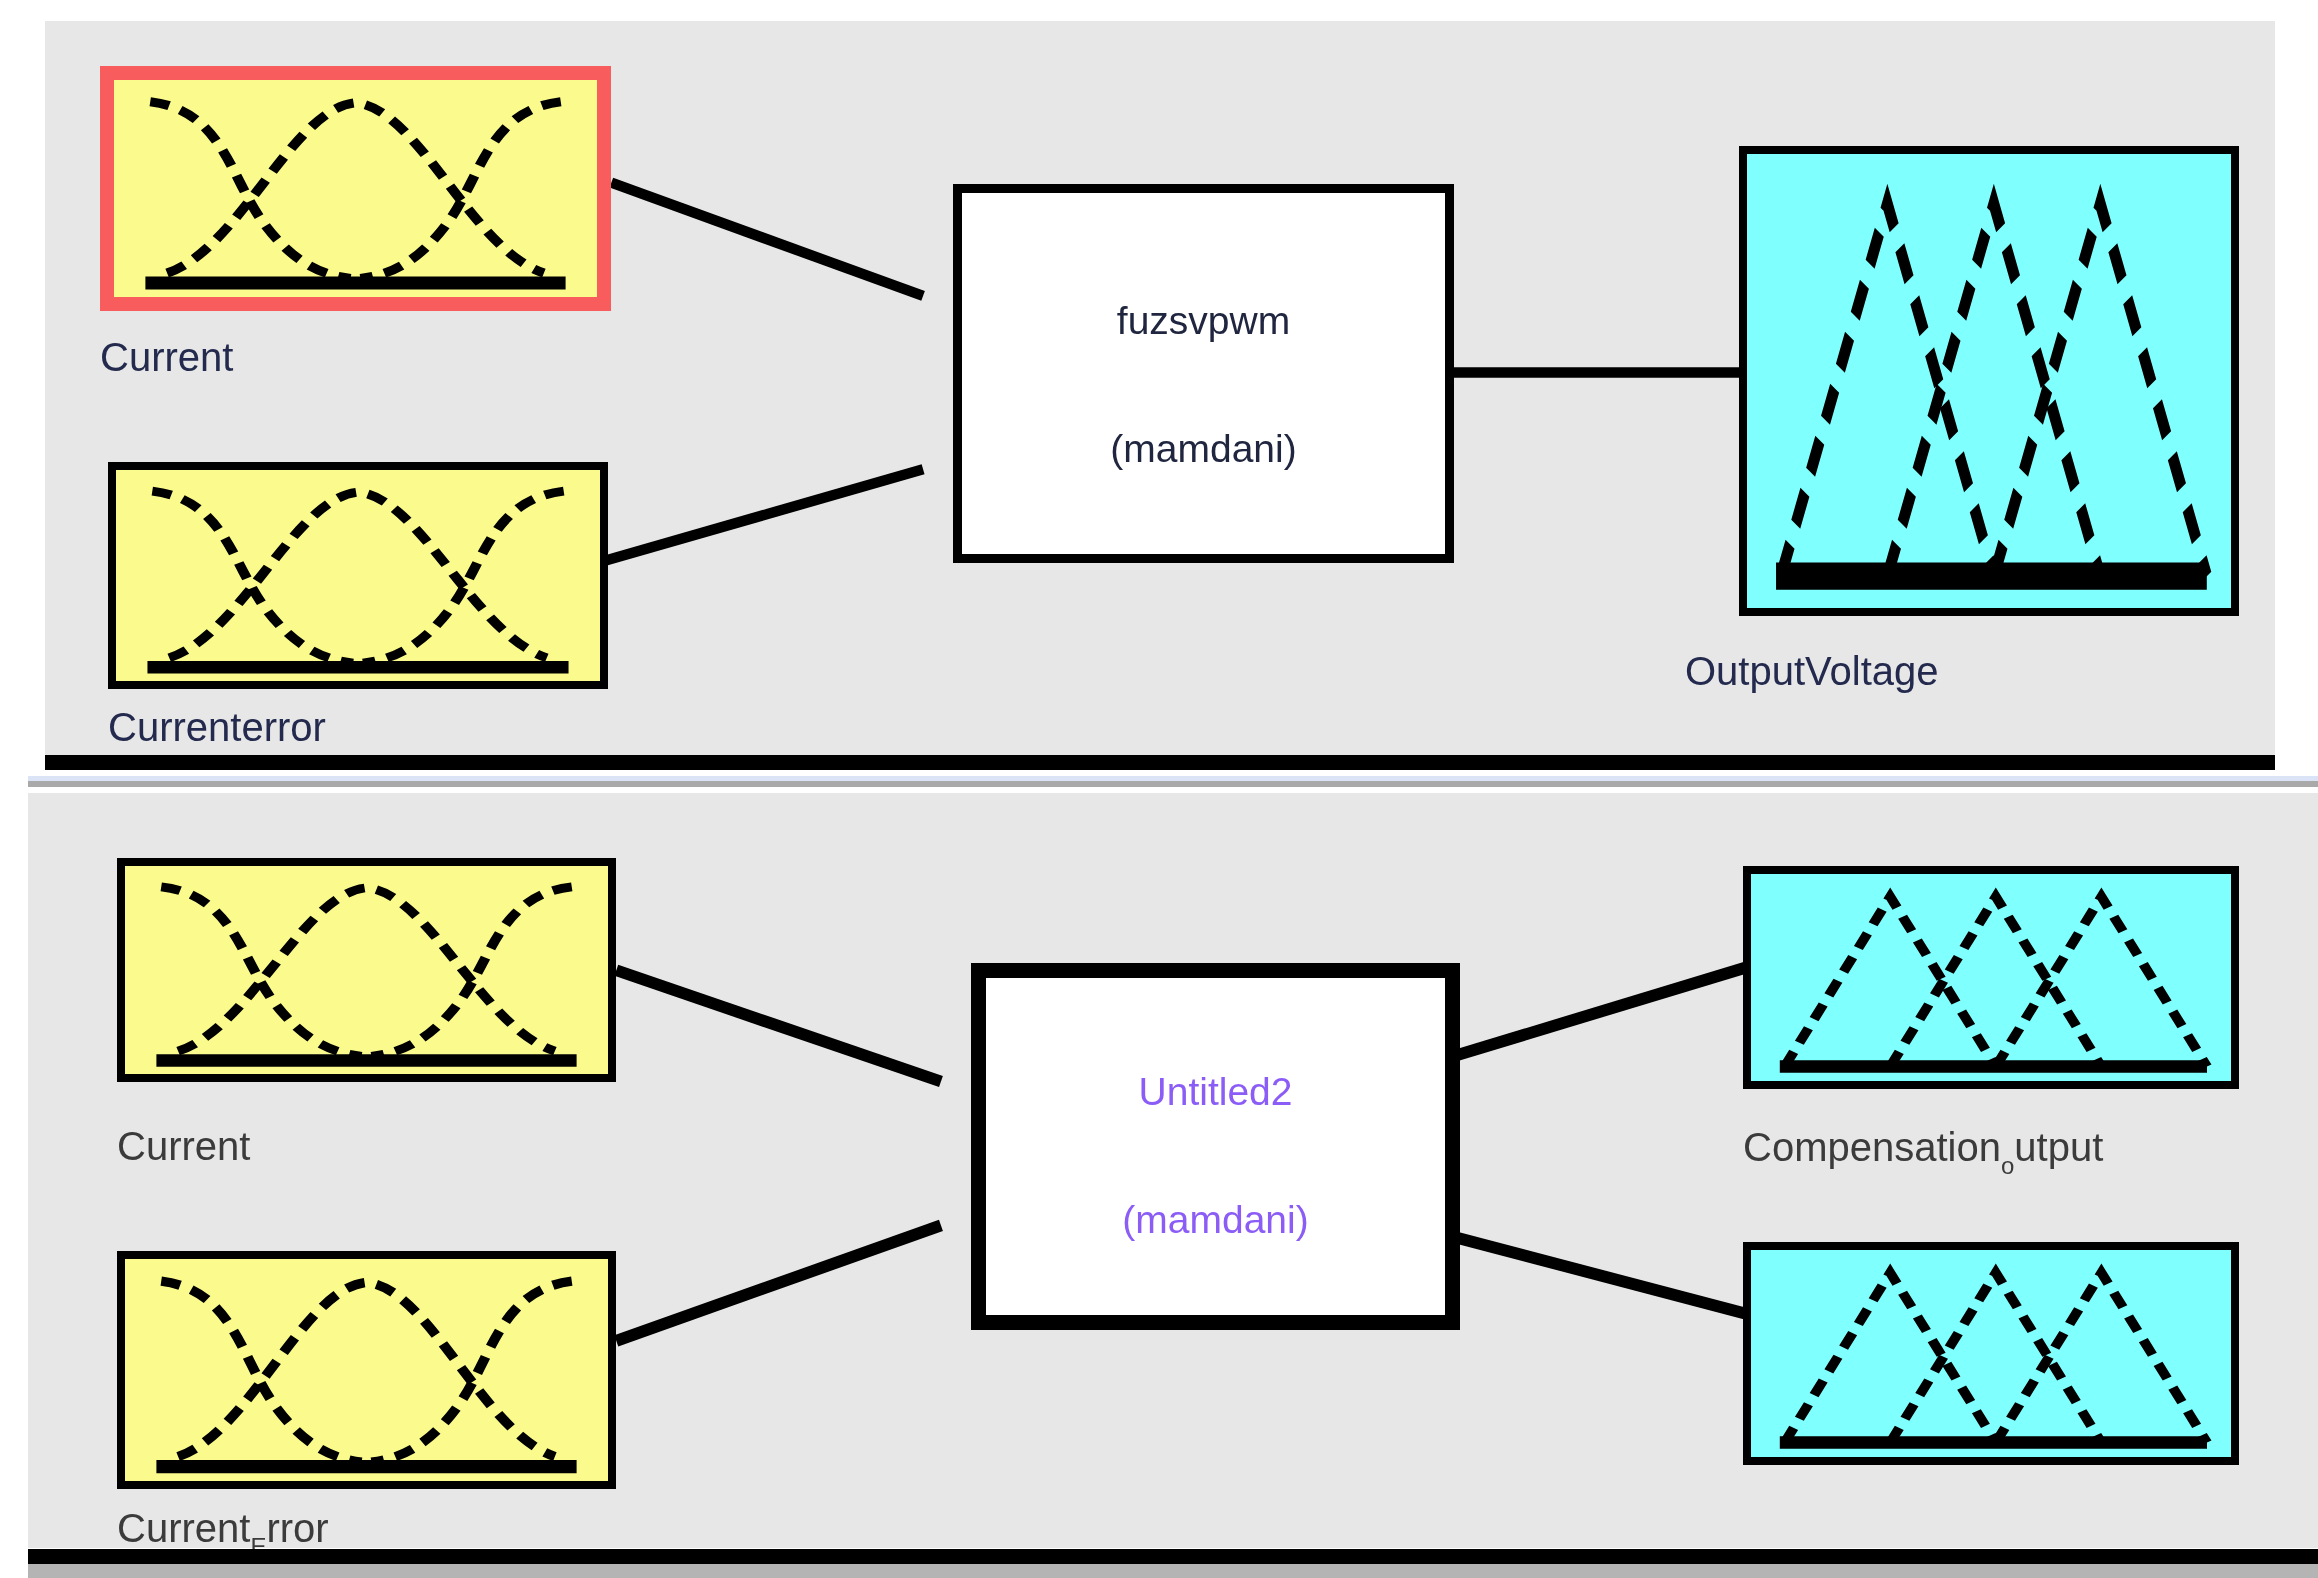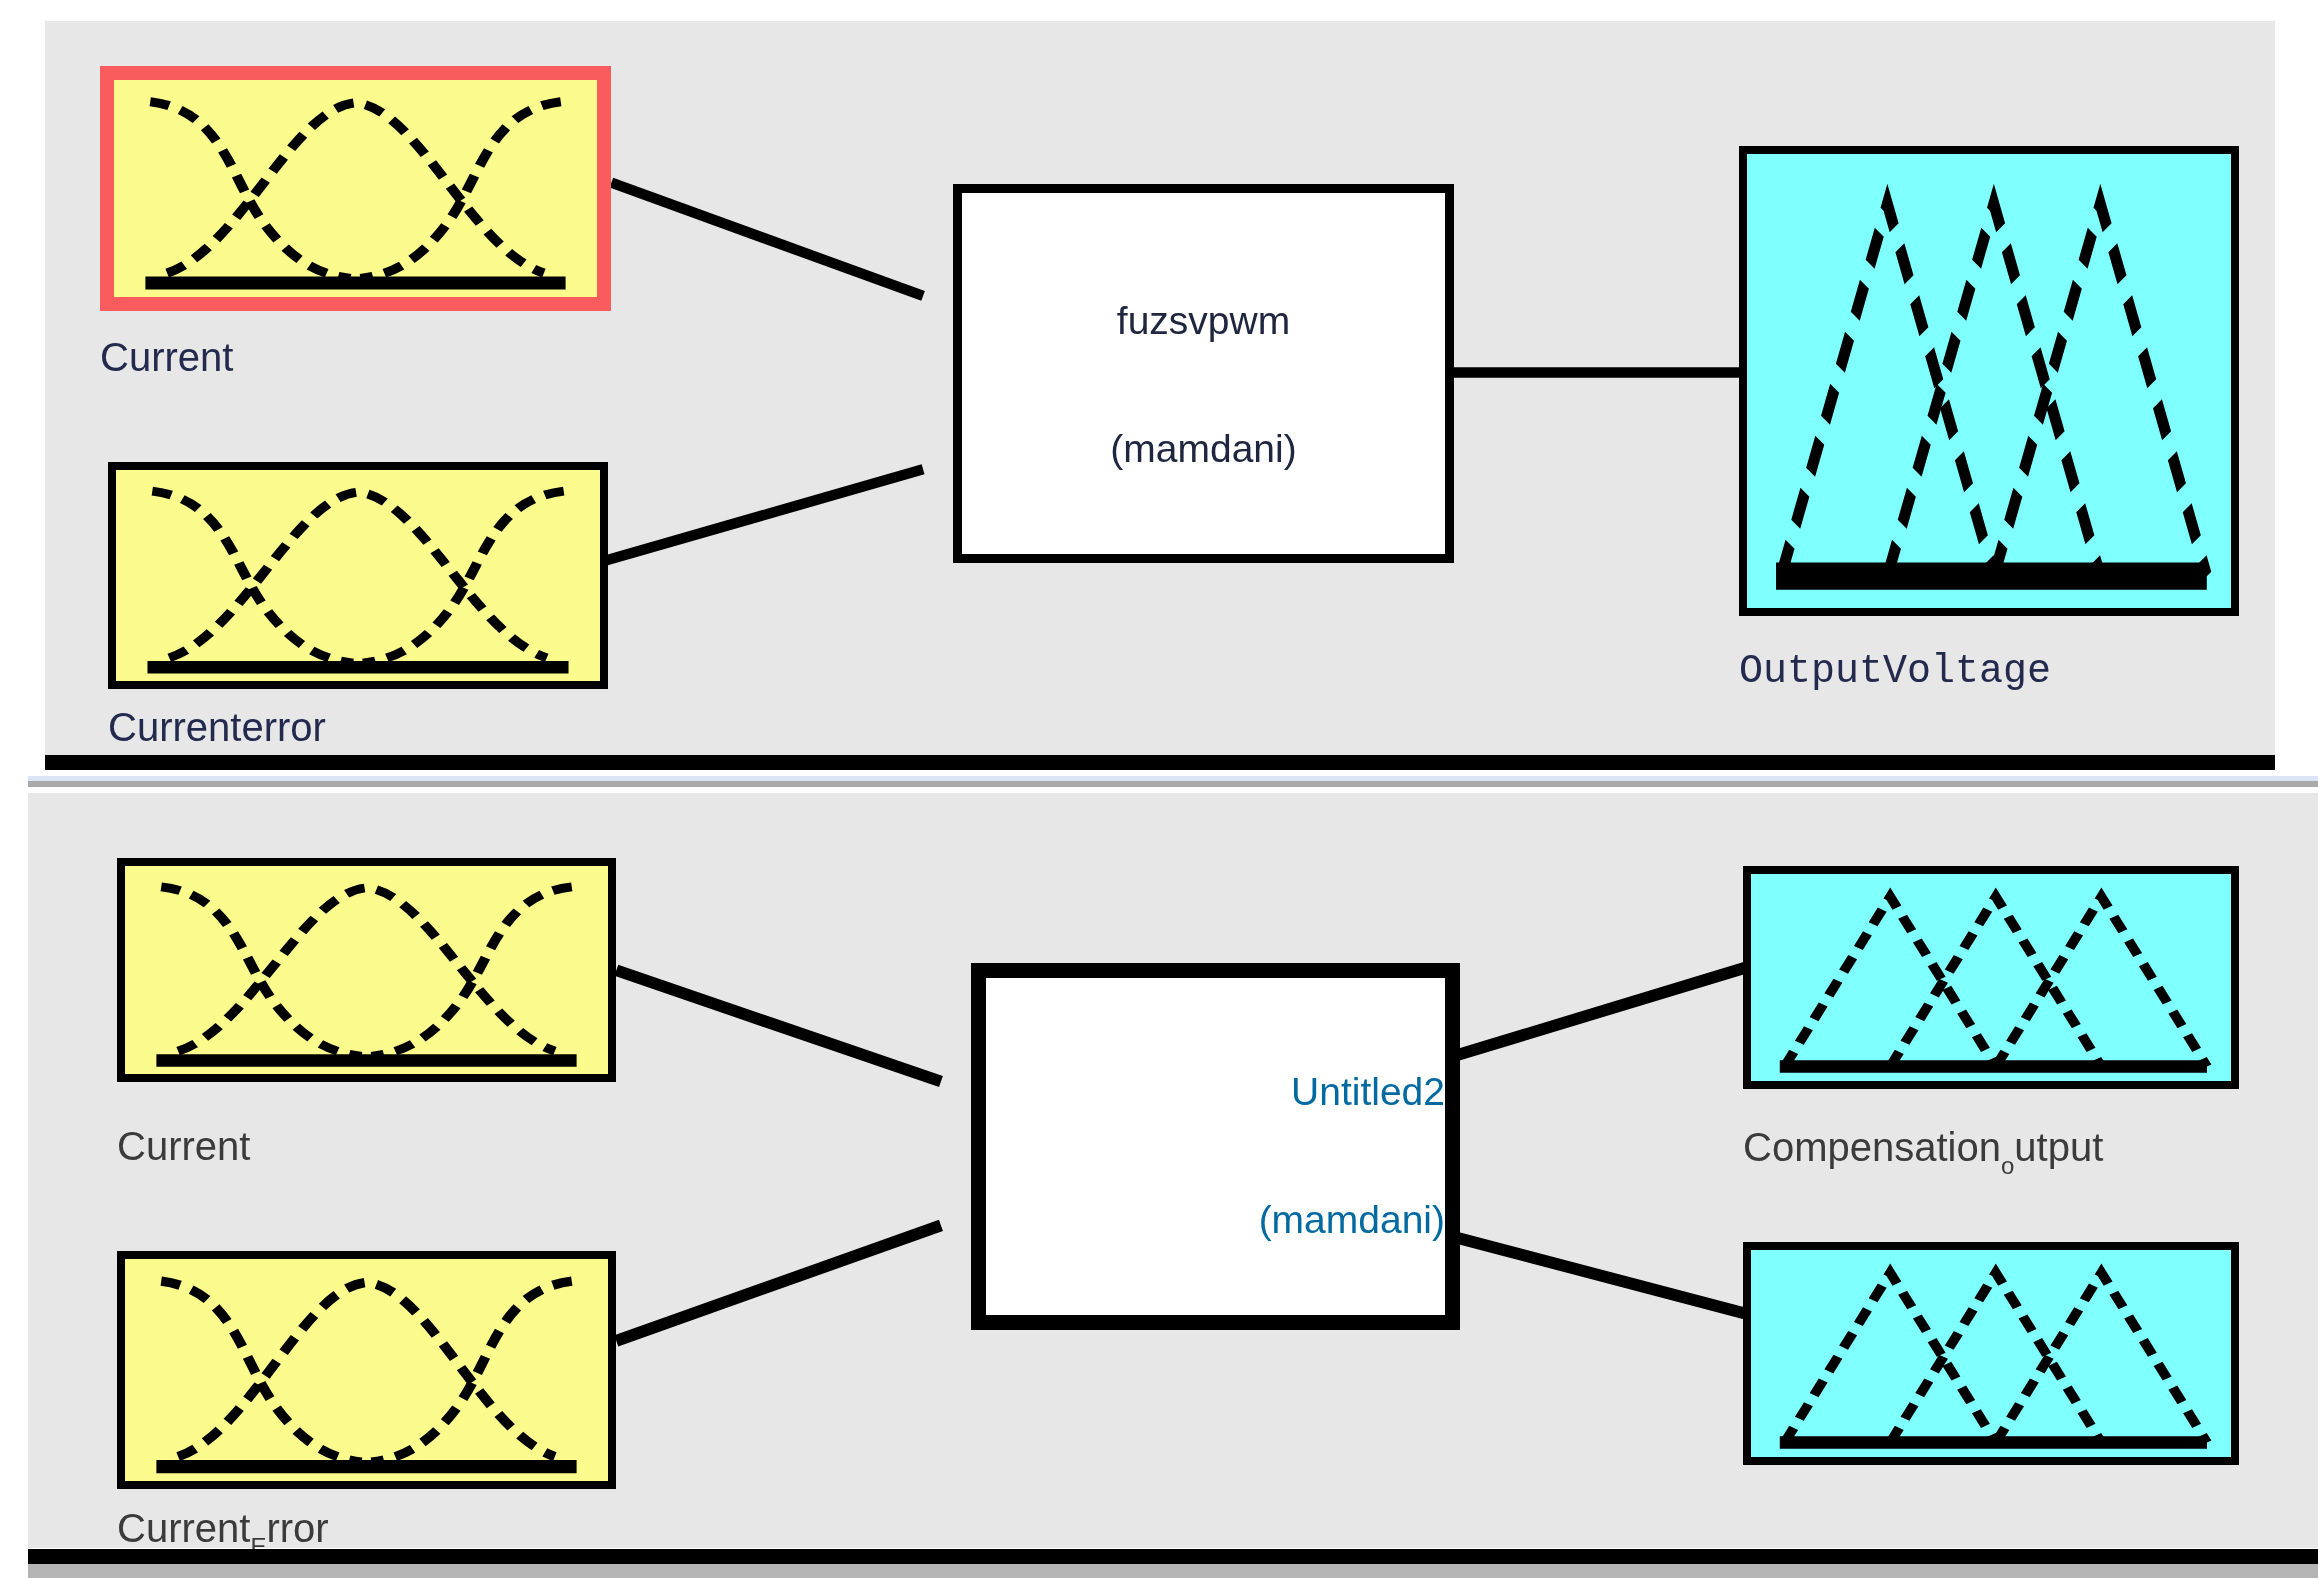--- a/index.html
+++ b/index.html
@@ -21,21 +21,21 @@
   .node svg{display:block;width:100%;height:100%;}
   .mf-line{stroke:#000;fill:none;stroke-width:4.2;stroke-dasharray:8 5;}
   .mf-base{stroke:#000;fill:none;stroke-width:6;}
   .conn{position:absolute;left:0;top:0;}
   .conn line{stroke:#000;}
   .lbl{position:absolute;text-align:left;font-size:40px;line-height:49px;white-space:nowrap;}
   .lbl-top{color:#232a4d;}
   .lbl-bot{color:#3b3b3b;}
   .fis-text{position:absolute;left:0;width:100%;text-align:center;font-size:39px;line-height:49px;}
   .fis-text.top-style{color:#20263f;}
-  .fis-text.bot-style{color:#0369a1;text-align:right;}
+  .fis-text.bot-style{color:#8b5cf6;}
   .sub{font-size:0.6em;vertical-align:-0.55em;}
 </style>
 </head>
 <body>
 
 <div class="panel" style="left:45px;top:21px;width:2230px;height:735px;">
 
   <svg class="conn" width="2230" height="735" viewBox="0 0 3205 1056">
     <line x1="814" y1="232" x2="1262" y2="395" stroke-width="15"></line>
     <line x1="807" y1="775" x2="1262" y2="644" stroke-width="15"></line>
@@ -68,21 +68,21 @@
   </div>
 
   <div class="node output-box" style="left:1694px;top:125px;width:500px;height:470px;">
     <svg viewBox="0 0 200 100" preserveAspectRatio="none">
       <path class="mf-base" d="M 12 93 L 190 93"></path>
       <path class="mf-line" d="M 14 93 L 58 11 L 102 93"></path>
       <path class="mf-line" d="M 58 93 L 102 11 L 146 93"></path>
       <path class="mf-line" d="M 102 93 L 146 11 L 190 93"></path>
     </svg>
   </div>
-  <div class="lbl lbl-top" style="left:1694px;top:626px;width:500px;font-family:Liberation Mono, monospace;"><span>OutputVoltage</span></div>
+  <div class="lbl lbl-top" style="left:1640px;top:626px;width:500px;"><span>OutputVoltage</span></div>
 </div>
 
 <div class="blackbar" style="left:45px;top:755px;width:2230px;height:15.3px;"></div>
 <div class="divider-blue" style="left:28px;top:776px;width:2291px;height:4.9px;"></div>
 <div class="divider-gray" style="left:28px;top:781px;width:2291px;height:6.3px;"></div>
 
 <div class="panel" style="left:28px;top:793px;width:2291px;height:755px;">
 
   <svg class="conn" width="2291" height="755" viewBox="0 0 3293 1086">
     <line x1="845" y1="255" x2="1312" y2="415" stroke-width="17"></line>

